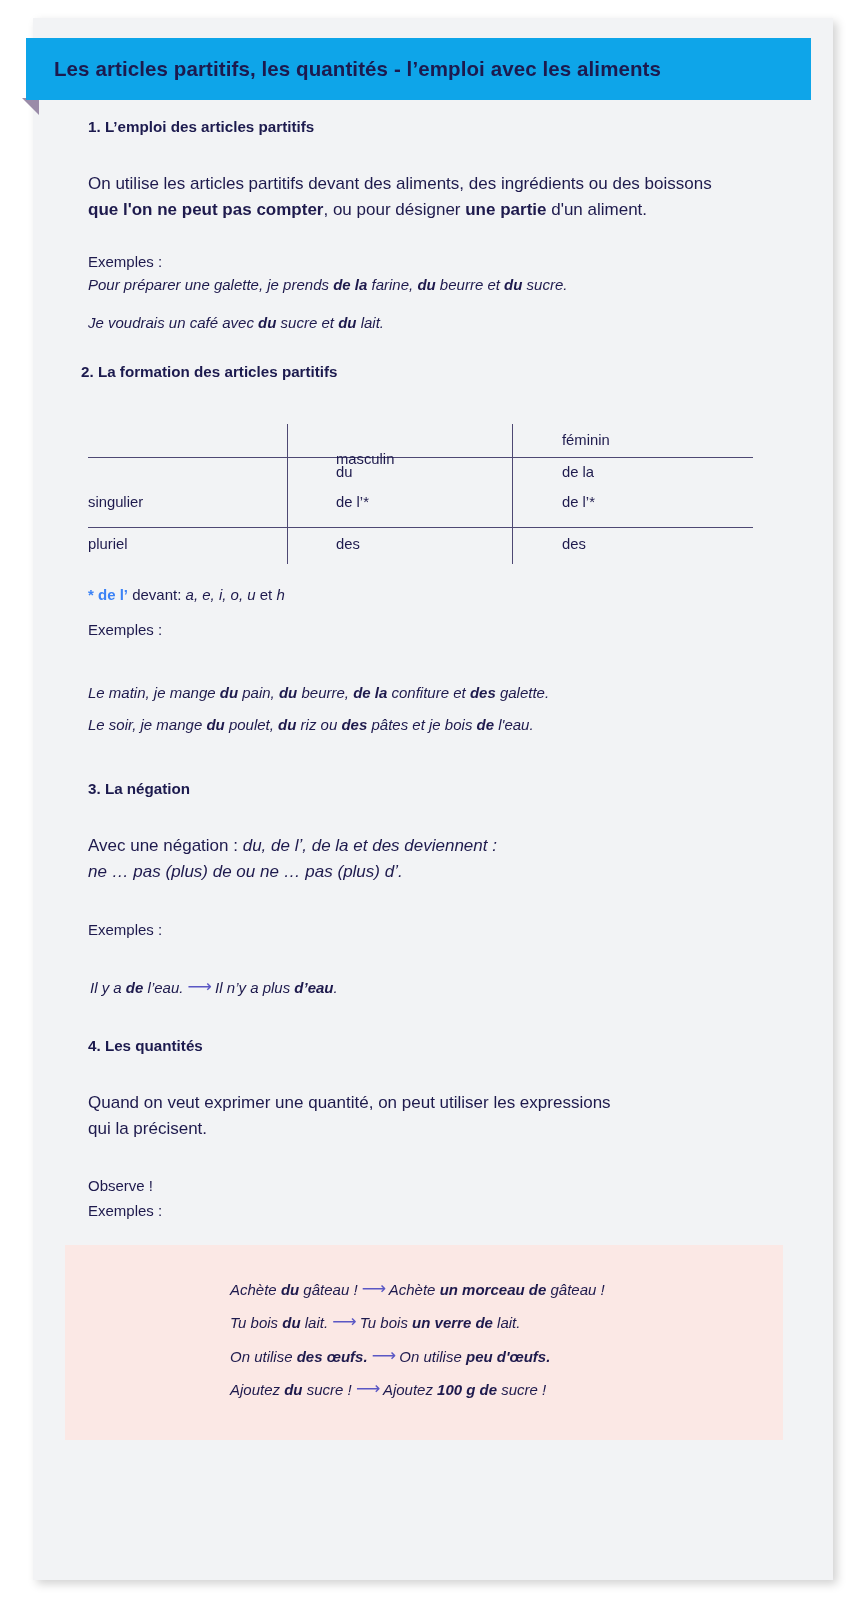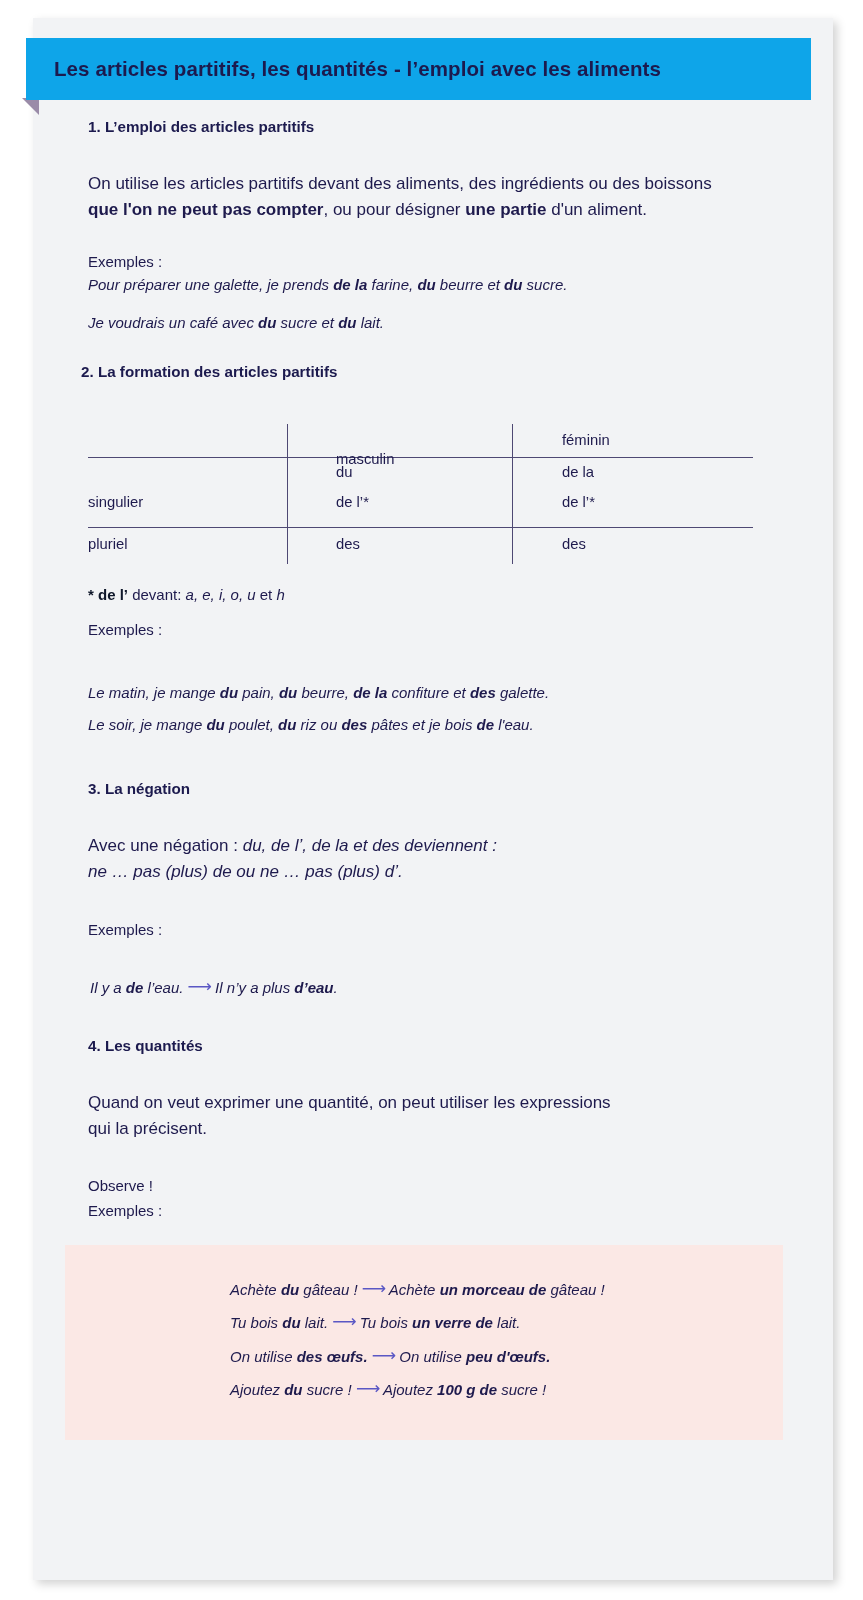--- a/index.html
+++ b/index.html
@@ -128,21 +128,21 @@
     height: 140px; background: #4e4873;
   }
   #tbl .cell { position: absolute; white-space: nowrap; }
 
   
   .note {
     font-size: 15px;
     padding-left: 55px;
     color: #1e1a4d;
   }
-  .note .star { font-weight: bold; color: #0f172a; }
+  .note .star { font-weight: bold; color: #3b82f6; }
   .note i { font-style: italic; }
 
   
   #pink-box {
     margin-left: 32px;
     width: 718px;
     background: #fbe8e5;
     padding: 28px 0 34px 0;
   }
   #pink-box .pl {

